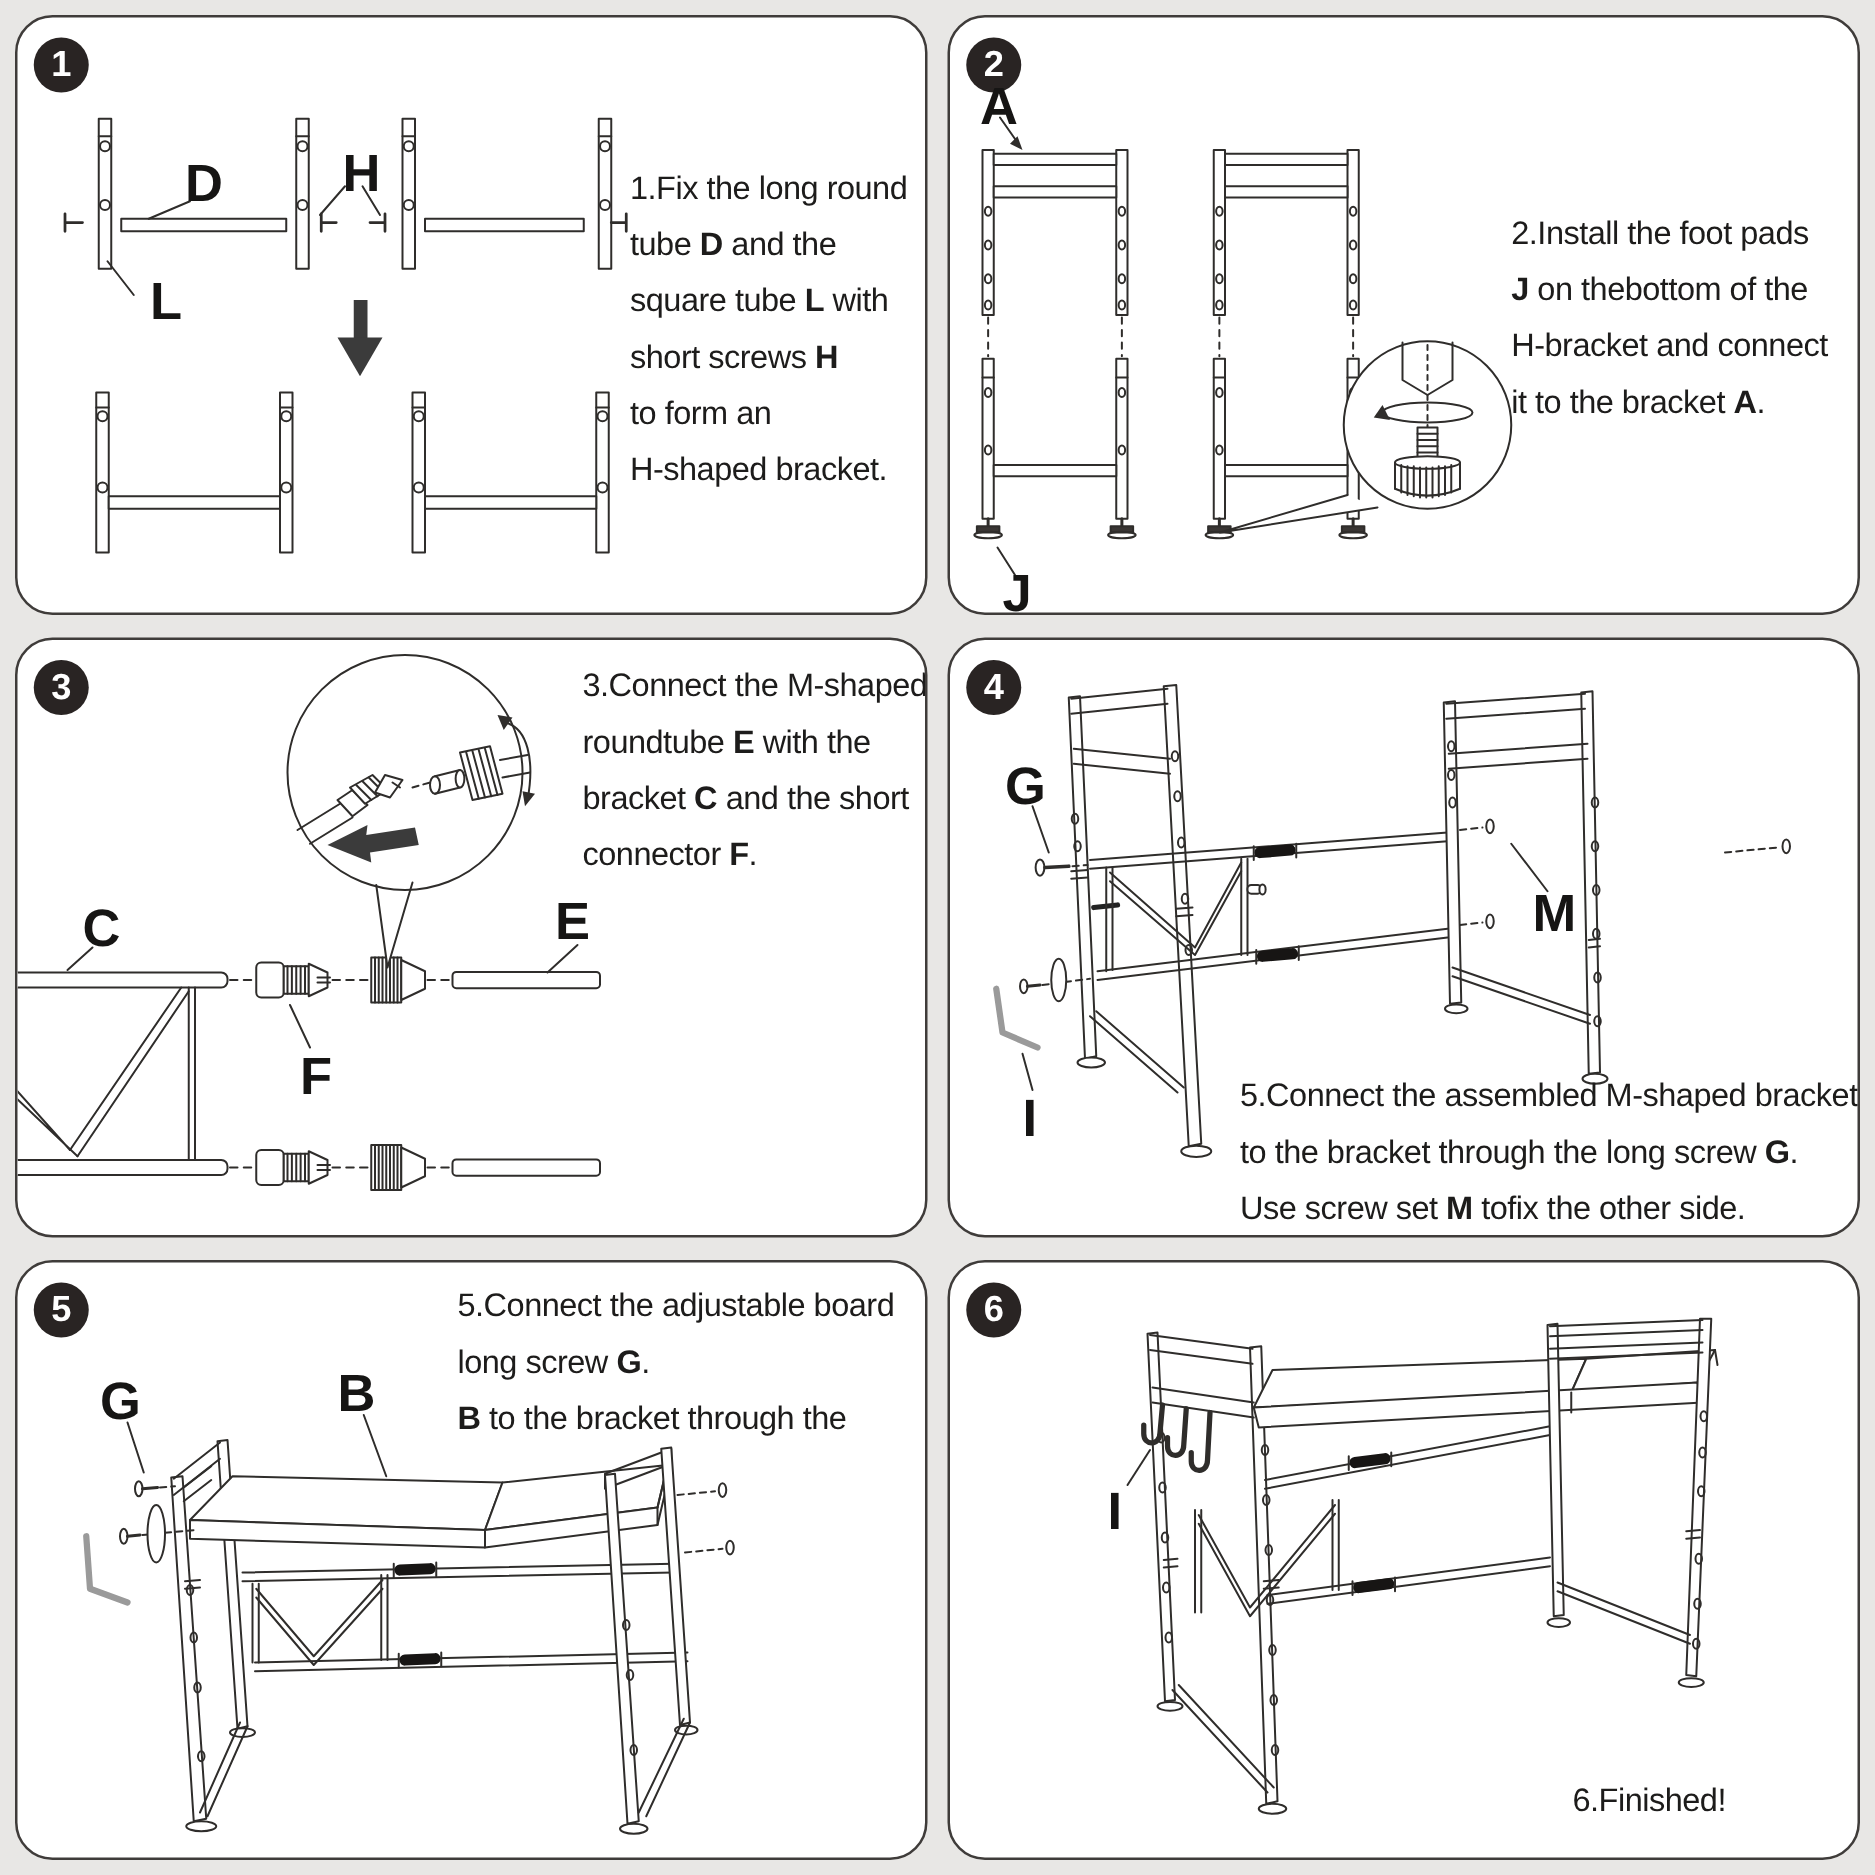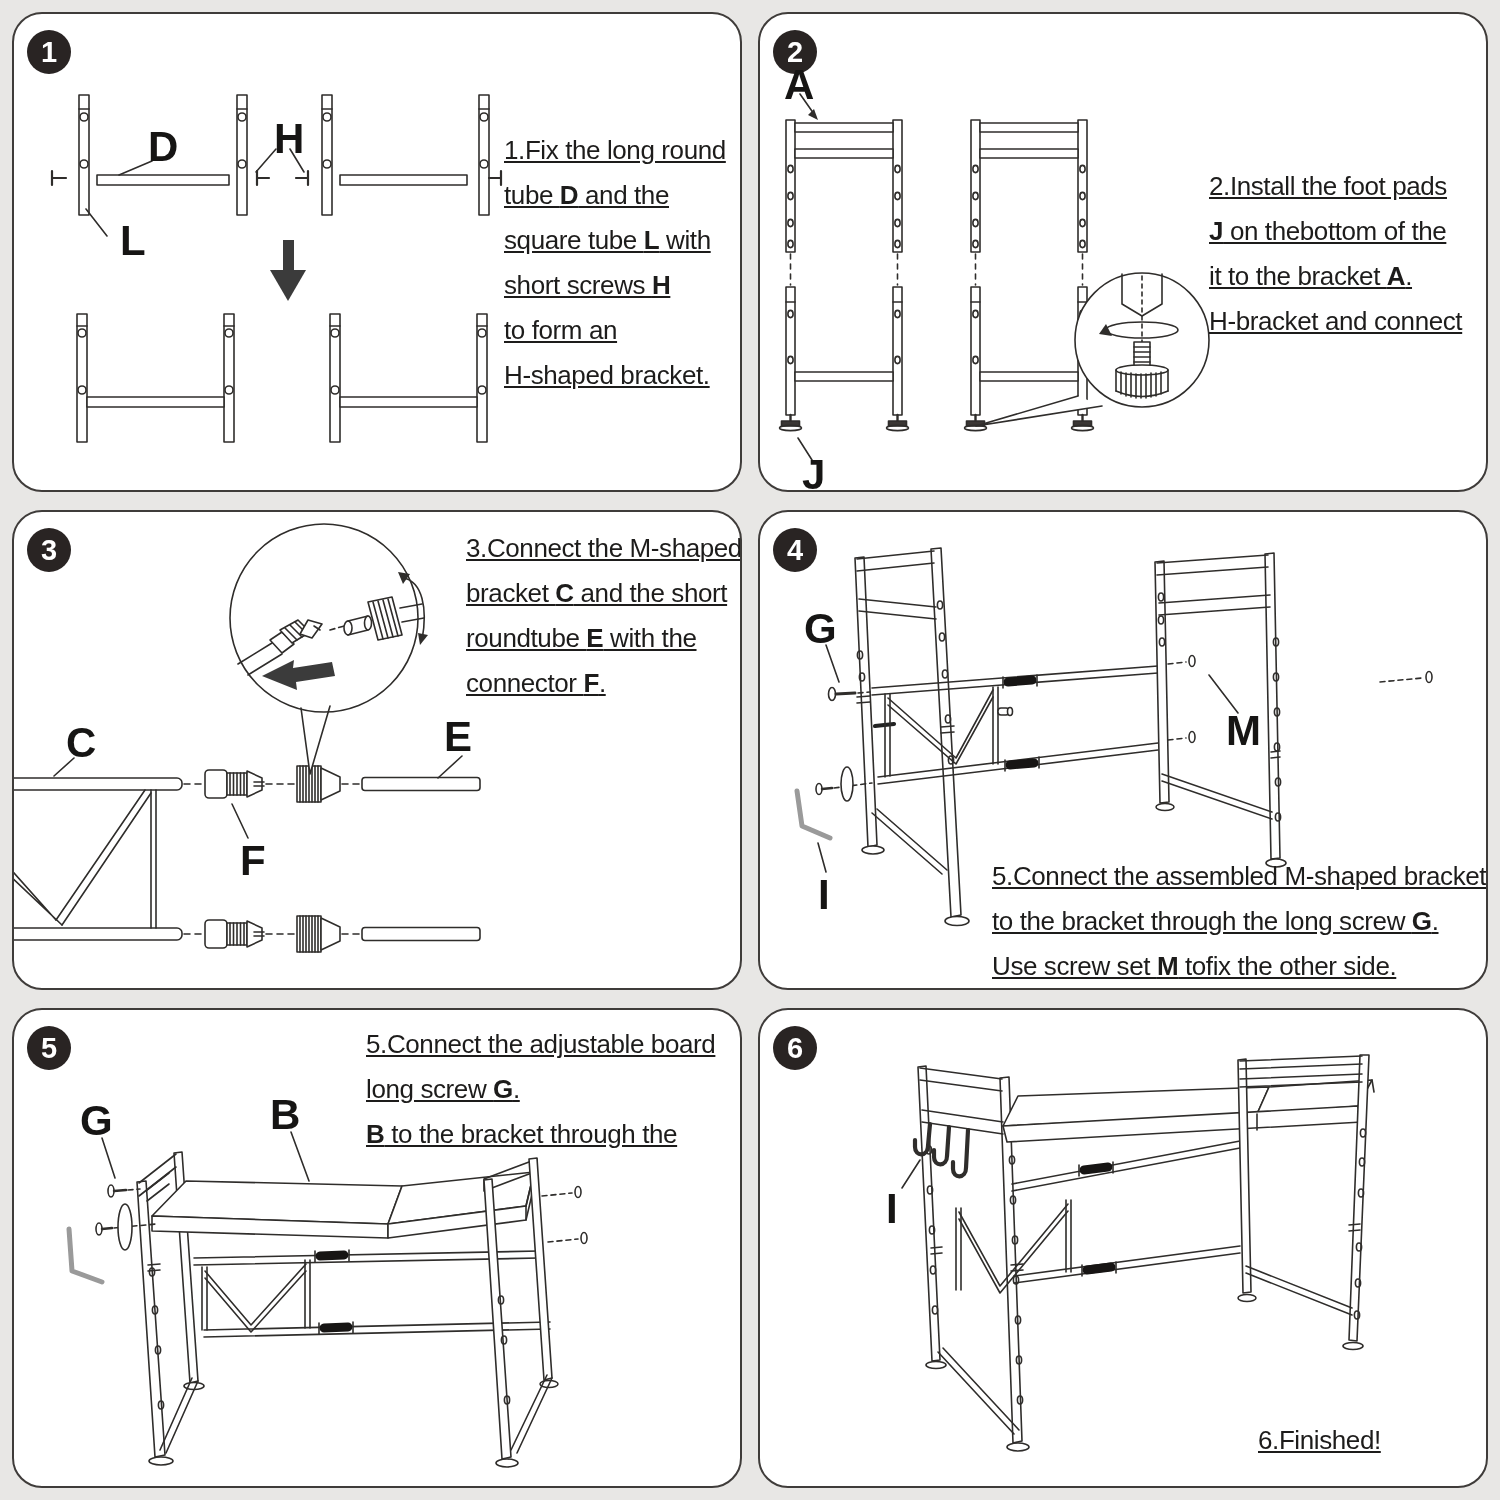--- a/index.html
+++ b/index.html
@@ -11,21 +11,21 @@
   .panel{
     position:absolute;width:730px;height:480px;box-sizing:border-box;
     background:#ffffff;border:2px solid #3f3c3a;border-radius:30px;overflow:hidden;
   }
   .art{position:absolute;left:0;top:0;}
   .badge{
     position:absolute;left:13px;top:16px;width:44px;height:44px;border-radius:50%;
     background:#292423;color:#ffffff;font-size:29px;font-weight:700;
     display:flex;align-items:center;justify-content:center;
   }
-  .instr{position:absolute;color:#1d1c1b;font-size:26px;line-height:45px;letter-spacing:-0.4px;white-space:nowrap;text-decoration:underline;}
+  .instr{position:absolute;color:#1d1c1b;font-size:26px;line-height:45px;letter-spacing:-0.4px;white-space:nowrap;}
   .instr b{font-weight:700;}
   .plabel{position:absolute;font-size:42px;font-weight:700;color:#161514;line-height:1;}
 </style>
 </head>
 <body>
 
 <div>
 
   <section class="panel" style="left:12px;top:12px">
     <svg class="art" width="726" height="476" viewBox="0 0 726 476">
@@ -157,22 +157,22 @@
           </g>
         </g>
       </g>
     </svg>
     <div class="badge">2</div>
     <div class="plabel" style="left:24px;top:50px">A</div>
     <div class="plabel" style="left:42px;top:440px">J</div>
     <div class="instr" style="left:449px;top:150px">
       <div>2.Install the foot pads</div>
       <div><b>J</b> on thebottom of the</div>
+      <div>H-bracket and connect</div>
       <div>it to the bracket <b>A</b>.</div>
-      <div>H-bracket and connect</div>
     </div>
   </section>
 
   <section class="panel" style="left:12px;top:510px">
     <svg class="art" width="726" height="476" viewBox="0 0 726 476">
       <defs>
         <g id="p3row">
           <path d="M170,0 H191" stroke-dasharray="6 5"></path>
           <rect x="191" y="-14" width="22" height="28" rx="4" fill="#fff"></rect>
           <rect x="213" y="-11" width="20" height="22" fill="#fff"></rect>
@@ -227,22 +227,22 @@
           <polygon points="248,164 280,148 279,156 318,150 321,164 282,170 283,178" fill="#3b3b3b" stroke="none"></polygon>
         </g>
       </g>
     </svg>
     <div class="badge">3</div>
     <div class="plabel" style="left:52px;top:210px">C</div>
     <div class="plabel" style="left:430px;top:204px">E</div>
     <div class="plabel" style="left:226px;top:328px">F</div>
     <div class="instr" style="left:452px;top:14px">
       <div>3.Connect the M-shaped</div>
+      <div>roundtube <b>E</b> with the</div>
       <div>bracket <b>C</b> and the short</div>
-      <div>roundtube <b>E</b> with the</div>
       <div>connector <b>F</b>.</div>
     </div>
   </section>
 
   <section class="panel" style="left:758px;top:510px">
     <svg class="art" width="726" height="476" viewBox="0 0 726 476">
       <g stroke="#2f2d2b" stroke-width="1.6" fill="none" stroke-linecap="round" stroke-linejoin="round">
         <g>
           <polygon points="95,46 104,45 117,333 108,335" fill="#fff"></polygon>
           <polygon points="171,37 181,36 201,403 191,405" fill="#fff"></polygon>

